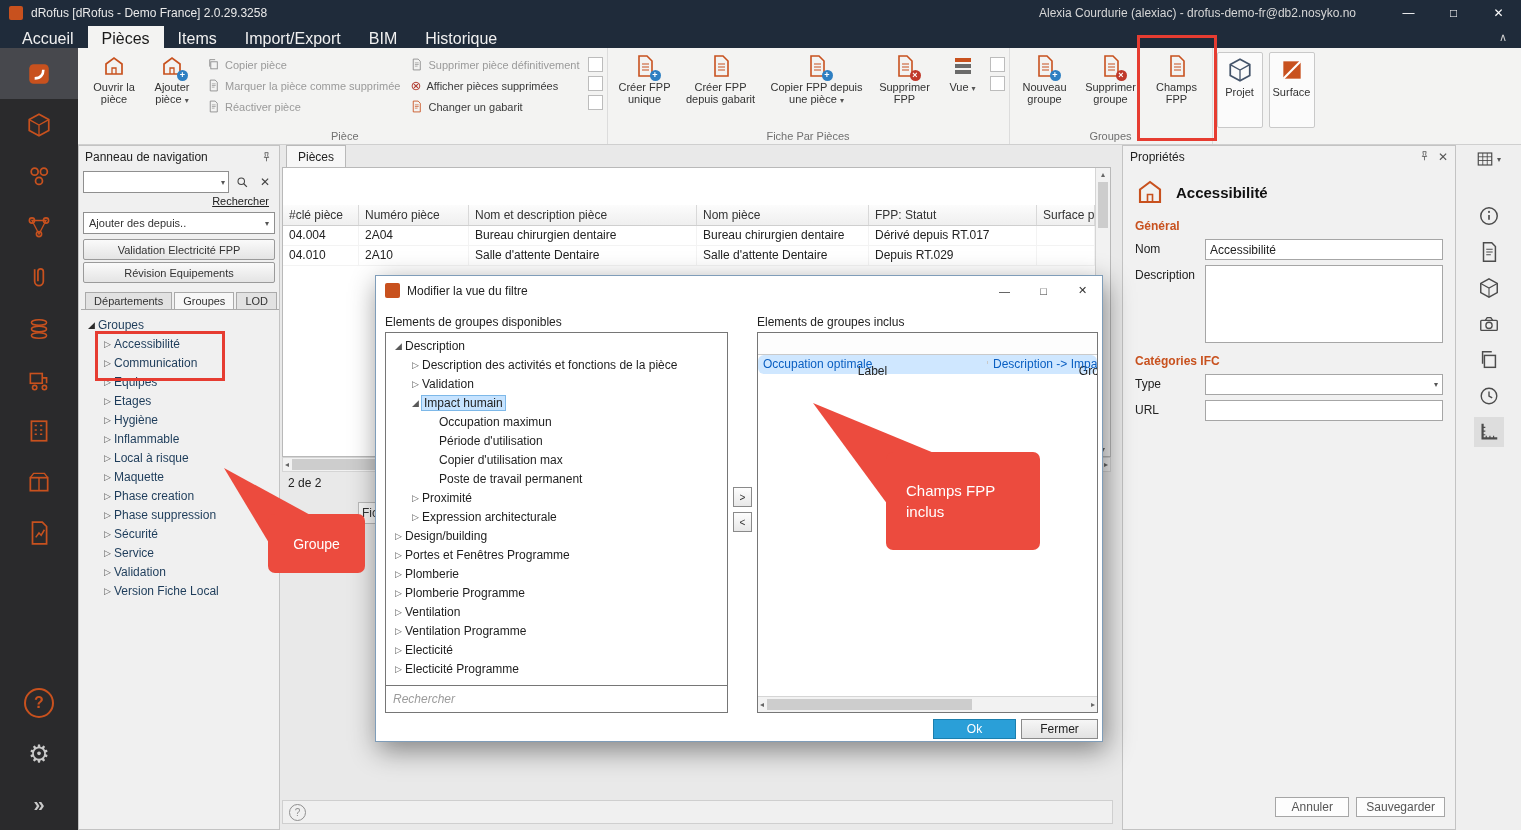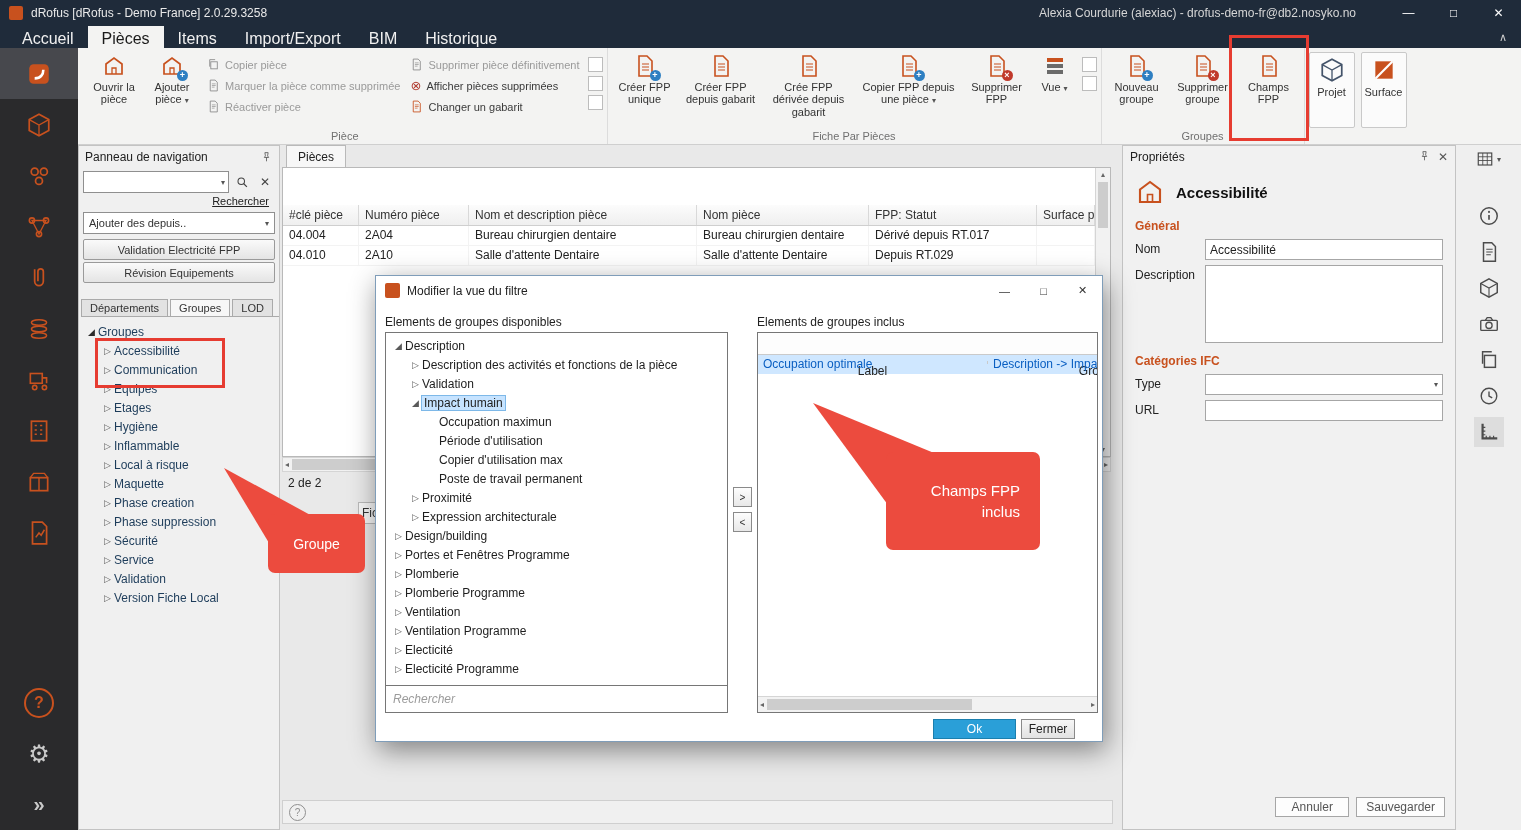--- a/index.html
+++ b/index.html
@@ -51,21 +51,21 @@
   .np-header{height:22px;display:flex;align-items:center;padding:0 6px;font-size:12px;color:#222;}
   .np-header .sp{margin-left:auto;display:flex;gap:4px;color:#555;}
   .np-search{margin:2px 4px 0;height:24px;display:flex;align-items:center;gap:3px;}
   .combo{flex:1;height:20px;background:#fff;border:1px solid #8f8f8f;display:flex;align-items:center;padding:0 3px;}
   .combo .dd{margin-left:auto;}
   .icbtn{width:20px;height:20px;display:flex;align-items:center;justify-content:center;color:#444;}
   .np-link{text-align:right;margin:1px 10px 2px 0;font-size:11px;text-decoration:underline;color:#222;}
   .np-filters{margin:3px 4px 4px;height:20px;background:#fff;border:1px solid #8f8f8f;display:flex;align-items:center;padding:0 5px;font-size:11px;color:#333;}
   .np-filters .dd{margin-left:auto;}
   .np-btn{margin:1px 4px;height:19px;background:linear-gradient(#fafafa,#e4e4e4);border:1px solid #9a9a9a;border-radius:2px;font-size:11px;color:#333;display:flex;align-items:center;justify-content:center;}
-  .np-tabs{display:flex;margin:15px 0 0 2px;border-bottom:1px solid #aaa;}
+  .np-tabs{display:flex;margin:8px 0 0 2px;border-bottom:1px solid #aaa;justify-content:flex-end;}
   .np-tab{padding:2px 8px 2px;font-size:11px;color:#333;background:#e2e2e2;border:1px solid #aaa;border-bottom:none;margin-right:2px;}
   .np-tab.active{background:#f7f7f7;}
   .np-tree{flex:1;padding-top:5px;font-size:12px;color:#1d3c5a;overflow:hidden;}
   .trow{height:19px;display:flex;align-items:center;}
   .trow .arr{width:13px;text-align:center;font-size:9px;color:#5a5a5a;flex:none;}
   .trow .arr.exp{color:#2b2b2b;}
   .n0{padding-left:6px;} .n1{padding-left:22px;}
   .twrap{position:relative;}
   .red-outline{position:absolute;left:16px;top:-3px;width:124px;height:44px;border:3px solid #e63c31;z-index:25;pointer-events:none;}
   
@@ -101,31 +101,31 @@
   .drow .arr{width:13px;text-align:center;font-size:9px;color:#5a5a5a;flex:none;}
   .l0{padding-left:6px;} .l1{padding-left:23px;} .l2{padding-left:40px;}
   .cur .tl{background:#c6e3ff;outline:1px solid #7db8e8;padding:0 2px;}
   .dsearch{height:26px;border-top:1px solid #767676;display:flex;align-items:center;padding-left:7px;font-size:12px;font-style:italic;color:#9b9b9b;}
   .transfer{position:absolute;left:357px;top:211px;display:flex;flex-direction:column;gap:5px;}
   .tbtn{width:17px;height:18px;border:1px solid #8a8a8a;background:linear-gradient(#fdfdfd,#e8e8e8);font-size:10px;display:flex;align-items:center;justify-content:center;color:#333;}
   .listR{position:absolute;left:381px;top:56px;width:341px;height:381px;border:1px solid #767676;background:#fff;box-sizing:border-box;overflow:hidden;}
   .rhead{display:flex;height:21px;border-bottom:1px solid #cacaca;background:#fdfdfd;}
   .rh{font-size:12px;color:#222;text-align:center;padding-top:3px;box-sizing:border-box;flex:none;margin-top:28px;}
   .rh1{width:230px;border-right:1px solid #cacaca;} .rh2{width:215px;}
-  .rrow{display:flex;height:19px;background:#cfe7ff;color:#0a5fc2;font-size:12px;}
+  .rrow{display:flex;height:19px;background:#cfe7ff;color:#0a5fc2;font-size:12px;border-radius:6px;}
   .rc1{width:230px;padding:2px 0 0 5px;box-sizing:border-box;white-space:nowrap;overflow:hidden;flex:none;}
   .rc2{width:215px;padding:2px 0 0 5px;white-space:nowrap;flex:none;}
   .rhsb{position:absolute;left:0;right:0;bottom:0;height:15px;background:#f2f2f2;border-top:1px solid #d5d5d5;display:flex;align-items:center;font-size:8px;color:#666;}
   .rhthumb{height:11px;width:205px;background:#cdcdcd;margin-left:3px;}
   .rhsb .a2{margin-left:auto;margin-right:2px;}
   .okbtn{position:absolute;left:557px;top:443px;width:83px;height:20px;background:#2a9fd8;border:1px solid #1b7fae;color:#fff;font-size:12px;display:flex;align-items:center;justify-content:center;box-sizing:border-box;}
-  .fermerbtn{position:absolute;left:645px;top:443px;width:54px;height:20px;background:linear-gradient(#f6f6f6,#e2e2e2);border:1px solid #8a8a8a;color:#222;font-size:12px;display:flex;align-items:center;justify-content:center;box-sizing:border-box;}
+  .fermerbtn{position:absolute;left:645px;top:443px;width:77px;height:20px;background:linear-gradient(#f6f6f6,#e2e2e2);border:1px solid #8a8a8a;color:#222;font-size:12px;display:flex;align-items:center;justify-content:center;box-sizing:border-box;}
   
   .tails{position:absolute;left:0;top:0;width:1521px;height:830px;z-index:19;pointer-events:none;}
-  .callout{position:absolute;z-index:20;background:#ec4b3e;color:#fff;display:flex;align-items:center;justify-content:center;text-align:right;border-radius:7px;pointer-events:none;}
+  .callout{position:absolute;z-index:20;background:#ec4b3e;color:#fff;display:flex;align-items:center;justify-content:center;text-align:left;border-radius:7px;pointer-events:none;}
   .c1{left:268px;top:514px;width:97px;height:59px;font-size:14px;}
   .c2{left:886px;top:452px;width:154px;height:98px;font-size:15px;line-height:1.4;padding:0 20px;box-sizing:border-box;}
   
   .props{position:absolute;left:1122px;top:145px;width:334px;bottom:0;background:#f1f1f1;border:1px solid #c3c3c3;box-sizing:border-box;}
   .props-header{height:22px;display:flex;align-items:center;padding:0 7px;font-size:12px;color:#222;}
   .props-header .sp{margin-left:auto;display:flex;gap:7px;color:#555;}
   .ph-row{display:flex;align-items:center;gap:11px;padding:9px 12px 4px;}
   .ph-row .hd{font-size:15px;font-weight:bold;color:#111;}
   .sec{font-size:12px;font-weight:bold;color:#c8511e;padding:8px 12px 4px;}
   .prow{display:flex;padding:2px 12px 3px;font-size:12px;color:#222;}
@@ -338,26 +338,20 @@
               <use href="#s-fpp"></use>
             </svg><span class="bdg bplus"></span></span>
         <span>Créer FPP unique</span>
       </div>
       <div class="bigbtn" style="width:78px">
         <svg class="i24">
             <use href="#s-fpp"></use>
           </svg>
         <span>Créer FPP depuis gabarit</span>
       </div>
-      <div class="bigbtn" style="width:86px">
-        <svg class="i24">
-            <use href="#s-fpp"></use>
-          </svg>
-        <span>Crée FPP dérivée depuis gabarit</span>
-      </div>
       <div class="bigbtn" style="width:102px">
         <span class="icwrap"><svg class="i24">
               <use href="#s-fpp"></use>
             </svg><span class="bdg bplus"></span></span>
         <span><span>Copier FPP depuis une pièce</span> <span class="dd">▾</span></span>
       </div>
       <div class="bigbtn" style="width:62px">
         <span class="icwrap"><svg class="i24">
               <use href="#s-fpp"></use>
             </svg><span class="bdg bx"></span></span>

